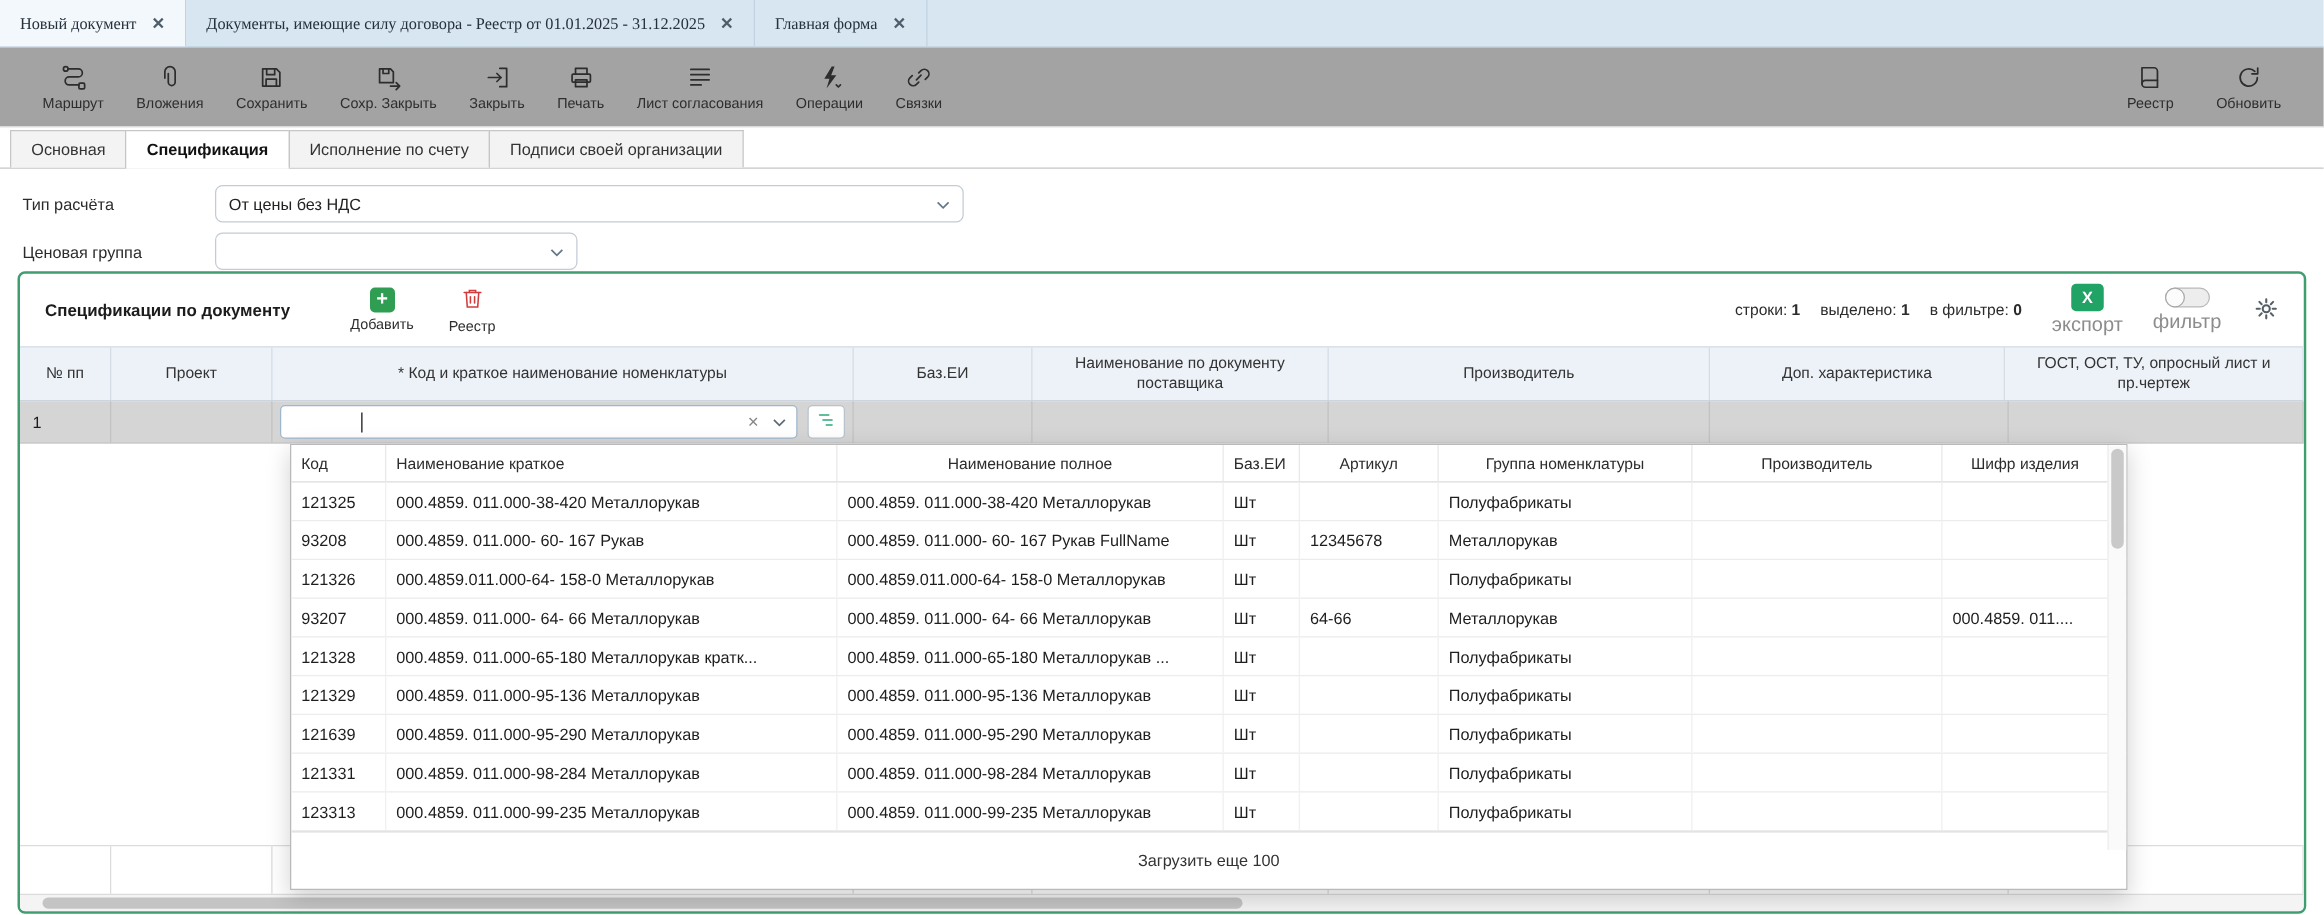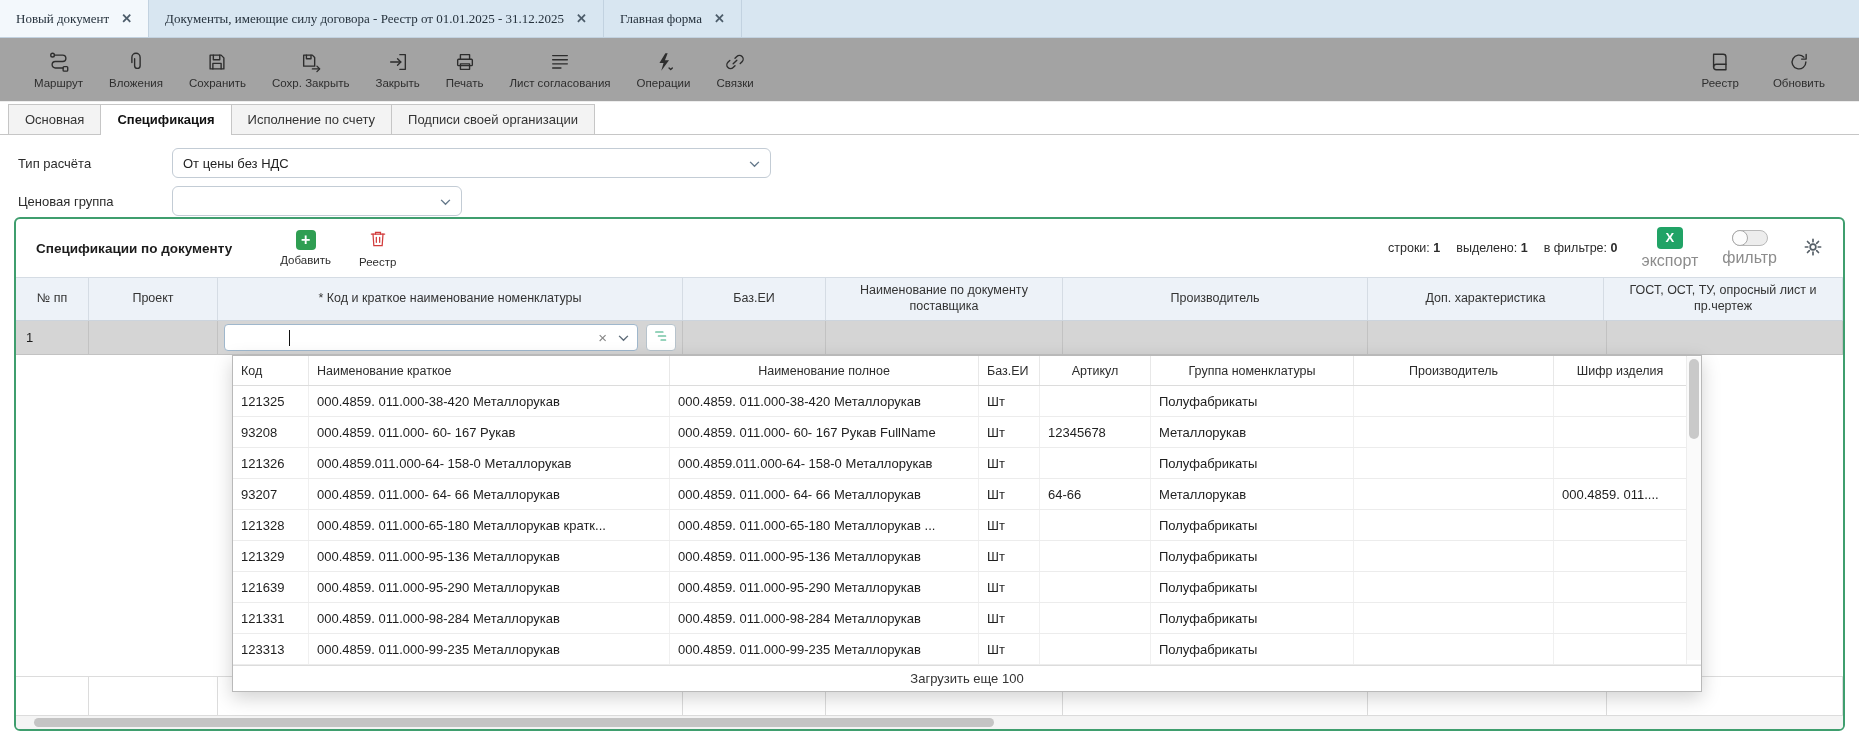--- a/index.html
+++ b/index.html
@@ -80,21 +80,21 @@
   
   .popup { position:absolute; left:232px; top:355px; width:1470px; background:#fff; border:1px solid #b9b9b9; box-shadow:0 6px 18px rgba(0,0,0,.18); z-index:50; }
   .dd-header { display:flex; height:30px; border-bottom:1px solid #dcdcdc; }
   .dd-hcell { display:flex; align-items:center; padding:0 8px; font-size:12.5px; color:#2c2c2c; border-right:1px solid #e8e8e8; white-space:nowrap; overflow:hidden; }
   .dd-hcell.ctr { justify-content:center; }
   .dcol-0{width:76px; flex:0 0 76px;} .dcol-1{width:361px; flex:0 0 361px;} .dcol-2{width:309px; flex:0 0 309px;}
   .dcol-3{width:61px; flex:0 0 61px;} .dcol-4{width:111px; flex:0 0 111px;} .dcol-5{width:203px; flex:0 0 203px;}
   .dcol-6{width:200px; flex:0 0 200px;} .dcol-7{width:133px; flex:0 0 133px;}
   .dd-row { display:flex; height:31px; border-bottom:1px solid #ececec; cursor:default; }
   .dd-cell { display:flex; align-items:center; padding:0 8px; font-size:13px; color:#1e1e1e; border-right:1px solid #f0f0f0; white-space:nowrap; overflow:hidden; }
-  .dd-footer { height:26px; display:flex; align-items:center; justify-content:center; color:#333; border-top:1px solid #dcdcdc; cursor:default; }
+  .dd-footer { height:46px; display:flex; align-items:center; justify-content:center; color:#333; border-top:1px solid #dcdcdc; cursor:default; }
   .dd-scrollbar { position:absolute; right:0; top:1px; bottom:31px; width:15px; background:#fafafa; border-left:1px solid #ededed; }
   .dd-thumb { position:absolute; top:2px; left:2px; width:10px; height:80px; background:#c9c9c9; border-radius:5px; }
 </style>
 </head>
 <body>
 
 <div class="wintabs">
   <div class="wintab active">
     <span>Новый документ</span>
     <span class="wintab-close">✕</span>

